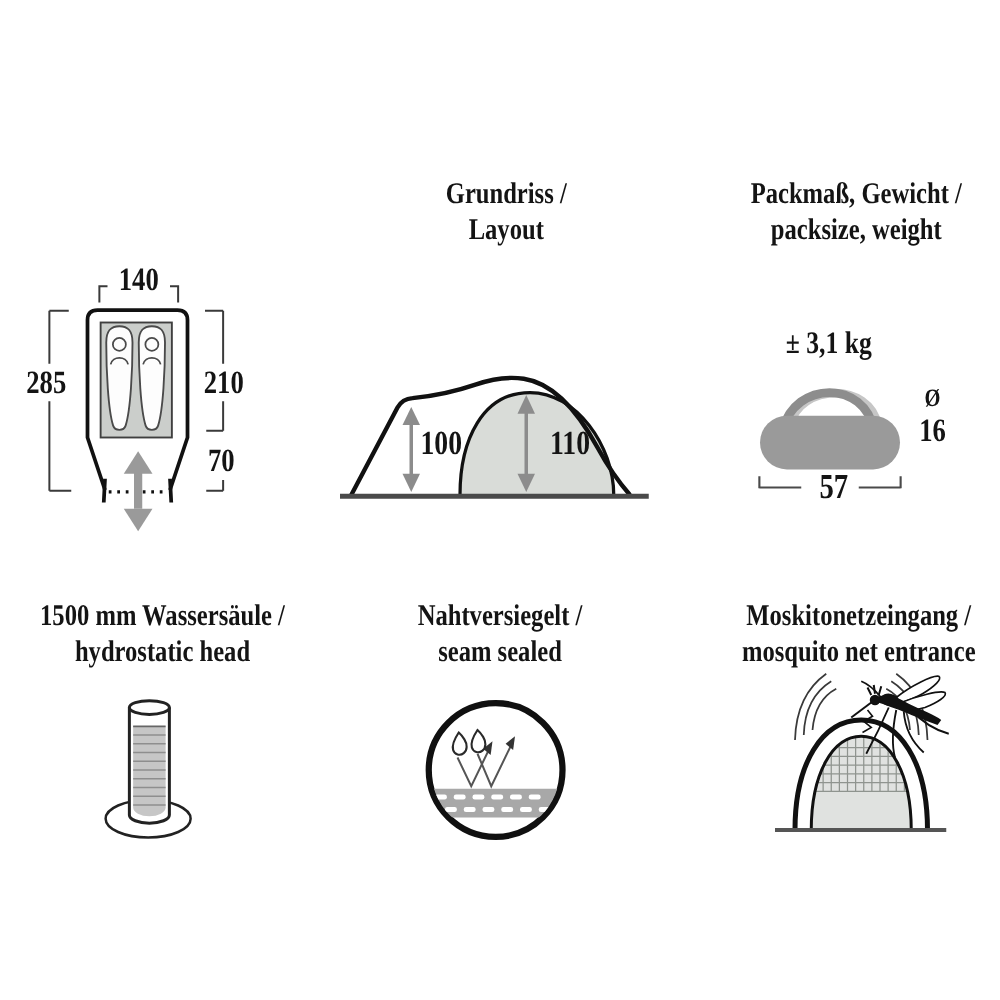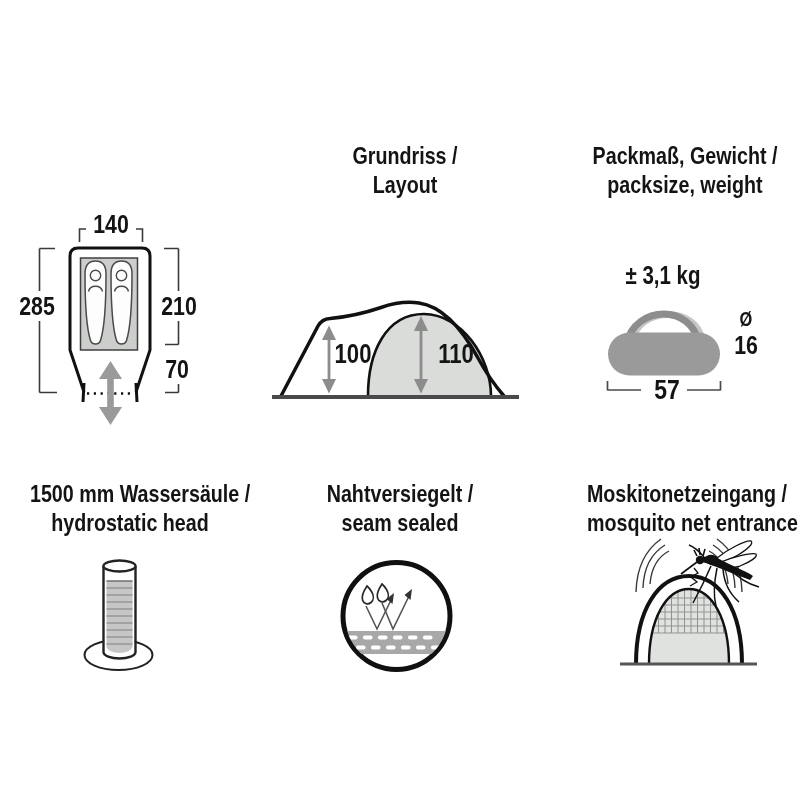--- a/index.html
+++ b/index.html
@@ -1,18 +1,18 @@
 <!DOCTYPE html>
 <html><head>
 <meta charset="utf-8">
 <style>
   html,body{margin:0;padding:0;background:#ffffff;}
   .canvas{
     position:relative;width:800px;height:800px;background:#ffffff;overflow:hidden;
-    font-family:Liberation Sans, sans-serif;color:#111;
+    font-family:Liberation Serif, serif;color:#111;
   }
   .abs{position:absolute;}
   .cond{ 
     font-weight:bold;
     transform:scaleX(0.82);
     transform-origin:50% 50%;
     white-space:nowrap;
     text-align:center;
     color:#141414;
     letter-spacing:0px;

